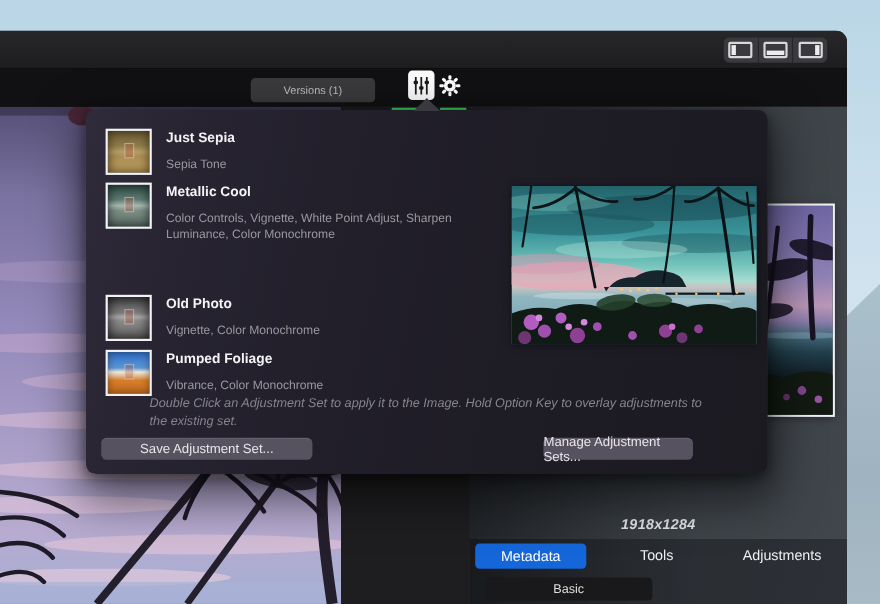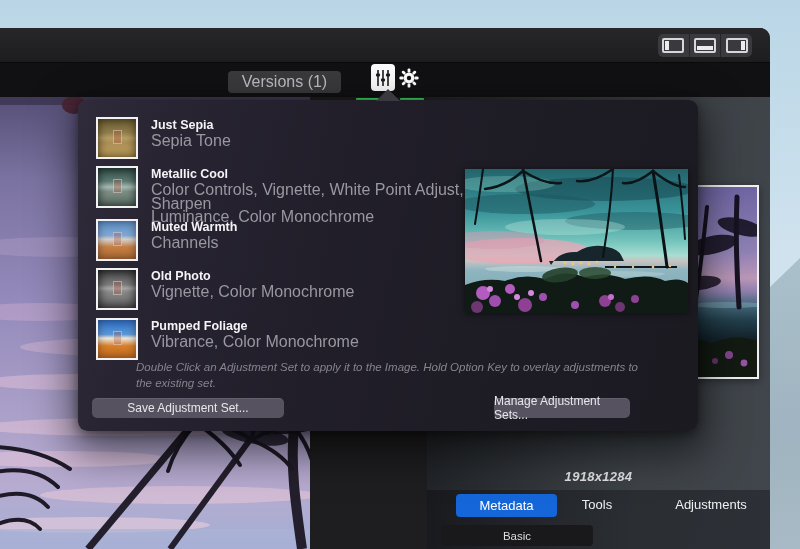--- a/index.html
+++ b/index.html
@@ -23,21 +23,21 @@
   .seg-cell{width:31.3px;display:flex;align-items:center;justify-content:center;
     border-right:1px solid #262629;cursor:default;}
   .seg-cell:last-child{border-right:none;}
   .seg-icon{width:18px;height:11px;border:2px solid #d8d8da;border-radius:2px;position:relative;}
   .seg-icon::before{content:"";position:absolute;background:#ececee;}
   .seg-left::before{left:1px;top:1px;bottom:1px;width:4px;}
   .seg-bottom::before{left:1px;right:1px;bottom:1px;height:4px;}
   .seg-right::before{right:1px;top:1px;bottom:1px;width:4px;}
   .toolbar{position:absolute;left:0;top:35px;width:100%;height:34px;background:#111113;}
   .versions-btn{position:absolute;left:228px;top:43px;width:113px;height:22px;
-    background:#3a3a3d;border-radius:4px;color:#bcbcc0;font-size:16px;
+    background:#3a3a3d;border-radius:4px;color:#bcbcc0;font-size:10px;
     display:flex;align-items:center;justify-content:center;}
   .sliders-btn{position:absolute;left:371px;top:36px;width:24px;height:27px;
     background:#fbfbfc;border-radius:4px;display:flex;align-items:center;justify-content:center;}
   .gear-btn{position:absolute;left:399px;top:40px;width:20px;height:20px;}
   .green-dash{position:absolute;top:70px;height:4px;z-index:4;
     background:linear-gradient(180deg,#3fe066 0%,#22a343 100%);border-radius:1px;}
   .gd1{left:356px;width:24px;} .gd2{left:400px;width:24px;}
   
   .content{position:absolute;left:0;top:69px;width:770px;height:452px;}
   .photo-canvas{position:absolute;left:0;top:0;width:310px;height:452px;overflow:hidden;}
@@ -47,21 +47,21 @@
   .inspector::before{content:"";position:absolute;inset:0;z-index:3;pointer-events:none;
     background:linear-gradient(90deg,rgba(5,6,8,.42) 0%,rgba(5,6,8,.12) 38%,rgba(5,6,8,0) 62%);}
   .panel-bottom{position:absolute;left:0;top:393px;width:100%;height:59px;
     background:rgba(15,16,19,.40);z-index:2;}
   .frame-preview{position:absolute;left:28px;top:88px;width:300px;height:190px;
     border:2px solid #eef0f2;z-index:1;box-shadow:0 2px 8px rgba(0,0,0,.4);}
   .dims{position:absolute;left:0;top:372px;width:100%;text-align:center;z-index:4;
     color:#e2e2e5;font-size:13px;font-style:italic;font-weight:600;letter-spacing:.3px;}
   .tab-metadata{position:absolute;left:5px;top:397px;width:101px;height:23px;z-index:4;
     border-radius:4px;color:#fff;font-size:13px;
-    display:flex;align-items:center;justify-content:center;margin-left:24px;}
+    display:flex;align-items:center;justify-content:center;}
   .tab-plain{position:absolute;top:400px;width:110px;z-index:4;text-align:center;
     color:#eff0f2;font-size:13px;}
   .tab-tools{left:115px;} .tab-adjustments{left:229px;}
   .mode-btn{position:absolute;top:428px;height:21px;z-index:4;border-radius:4px;
     font-size:11.5px;display:flex;align-items:center;justify-content:center;}
   .mode-basic{left:14px;width:152px;background:#19191b;color:#dededf;}
   .mode-advanced{left:177px;width:153px;background:#8f9094;color:#232327;}
   
   .popover{position:absolute;left:78px;top:72px;width:620px;height:331px;z-index:10;
     border-radius:9px;
@@ -79,21 +79,21 @@
   .t2{background:linear-gradient(180deg,#324e48 0%,#5d7a72 35%,#a7b9b2 50%,#7b8d84 62%,#5f7168 100%);
       box-shadow:inset 0 0 10px rgba(8,18,16,.85);}
   .t3{background:linear-gradient(180deg,#5a8ec5 0%,#7fa8d2 38%,#d7cec8 48%,#cdb49e 56%,#c57f43 68%,#b06b33 100%);
       box-shadow:inset 0 0 8px rgba(30,20,30,.55);}
   .t4{background:linear-gradient(180deg,#4e4e4e 0%,#7d7d7d 38%,#a9a9a9 48%,#8a8a8a 58%,#6a6a6a 100%);
       box-shadow:inset 0 0 12px rgba(0,0,0,.9);}
   .t5{background:linear-gradient(180deg,#2a6fc9 0%,#5b97d6 38%,#eee7db 48%,#e3c099 56%,#d77f2a 68%,#c06a1f 100%);
       box-shadow:inset 0 0 8px rgba(40,20,10,.5);}
   .itxt{padding-top:1px;}
   .ititle{color:#f4f3f6;font-size:12.5px;font-weight:700;line-height:15px;}
-  .idesc{color:#99979f;font-size:16px;line-height:13.5px;white-space:pre-line;margin-top:1px;}
+  .idesc{color:#99979f;font-size:11px;line-height:13.5px;white-space:pre-line;margin-top:11px;}
   .teal-preview{position:absolute;left:387px;top:69px;width:223px;height:144px;
     box-shadow:0 1px 6px rgba(0,0,0,.5);}
   .hint{position:absolute;left:14px;top:259px;width:560px;color:#86838d;
     font-size:11.5px;font-style:italic;line-height:16px;white-space:pre-line;margin-left:44px;}
   .pop-btn{position:absolute;top:298px;height:20px;background:#575260;border-radius:5px;
     color:#e8e6eb;font-size:12px;display:flex;align-items:center;justify-content:center;
     box-shadow:inset 0 1px 0 rgba(255,255,255,.08);}
   .save-btn{left:14px;width:192px;}
   .manage-btn{left:416px;width:136px;}
 </style>
@@ -273,27 +273,20 @@
         <div class="ititle">Just Sepia</div>
         <div class="idesc">Sepia Tone</div>
       </div>
     </div>
     <div class="adj-item" style="top:66px">
       <div class="thumb t2"></div>
       <div class="itxt">
         <div class="ititle">Metallic Cool</div>
         <div class="idesc">Color Controls, Vignette, White Point Adjust, Sharpen
 Luminance, Color Monochrome</div>
-      </div>
-    </div>
-    <div class="adj-item" style="top:119px">
-      <div class="thumb t3"></div>
-      <div class="itxt">
-        <div class="ititle">Muted Warmth</div>
-        <div class="idesc">Channels</div>
       </div>
     </div>
     <div class="adj-item" style="top:168px">
       <div class="thumb t4"></div>
       <div class="itxt">
         <div class="ititle">Old Photo</div>
         <div class="idesc">Vignette, Color Monochrome</div>
       </div>
     </div>
     <div class="adj-item" style="top:218px">

